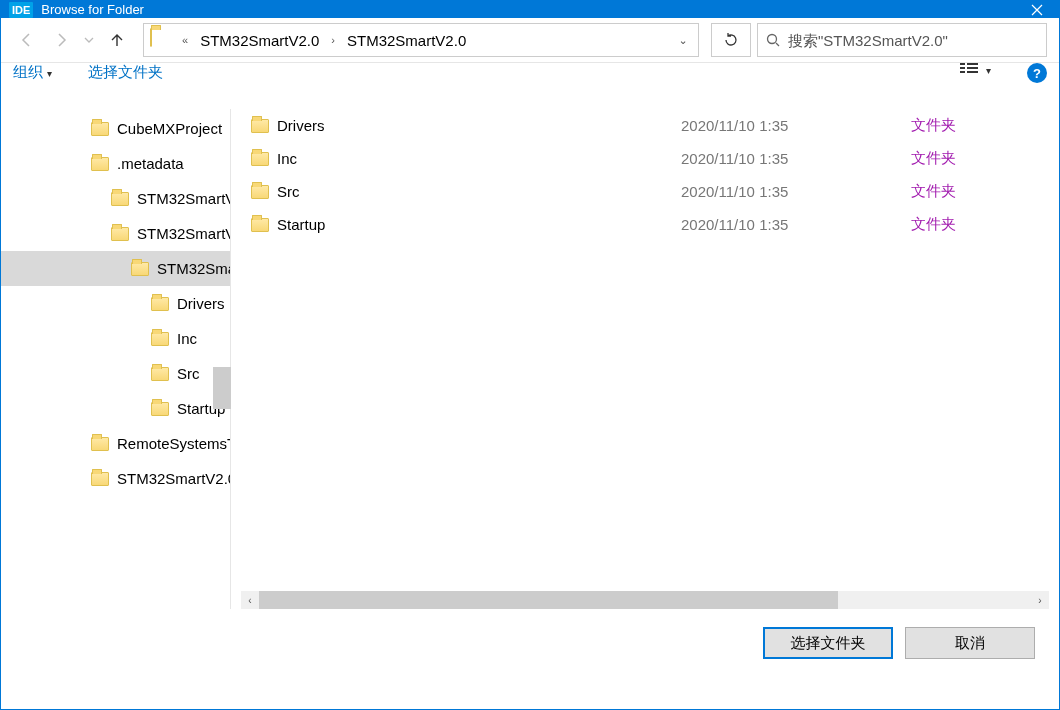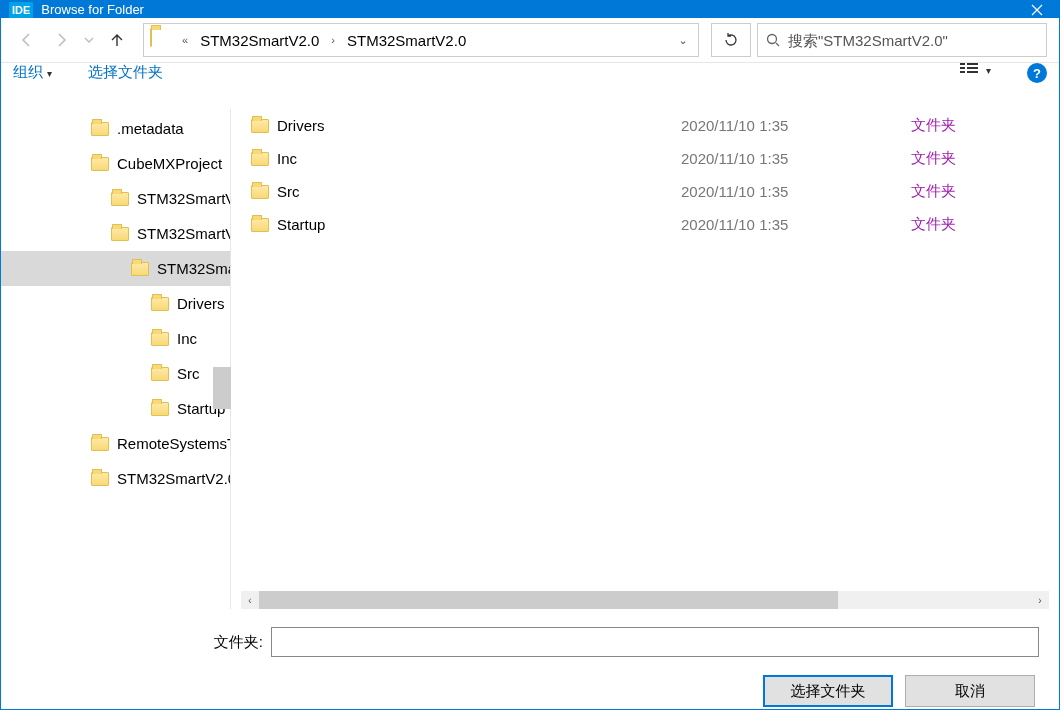--- a/index.html
+++ b/index.html
@@ -128,25 +128,25 @@
       </svg>
     <span class="drop">▾</span>
   </span>
   <span class="help">?</span>
 </div>
 
 <div class="content">
   <div class="sidebar" id="tree">
       <div class="tree-item" style="padding-left: 90px;">
         <span class="folder-icon"></span>
+        <span>CubeMXProject</span>
+      </div>
+      <div class="tree-item" style="padding-left: 90px;">
+        <span class="folder-icon"></span>
         <span>.metadata</span>
-      </div>
-      <div class="tree-item" style="padding-left: 90px;">
-        <span class="folder-icon"></span>
-        <span>CubeMXProject</span>
       </div>
       <div class="tree-item" style="padding-left: 110px;">
         <span class="folder-icon"></span>
         <span>STM32SmartV2.0</span>
       </div>
       <div class="tree-item" style="padding-left: 110px;">
         <span class="folder-icon"></span>
         <span>STM32SmartV2.0</span>
       </div>
       <div class="tree-item sel" style="padding-left: 130px;">
@@ -219,21 +219,17 @@
       <div class="arrow">‹</div>
       <div class="track">
           <div class="thumb"></div>
         </div>
       <div class="arrow">›</div>
     </div>
   </div>
 </div>
 
 <div class="footer">
-  <div class="folder-row">
-    <label>文件夹:</label>
-    <input value="" style="">
-  </div>
   <div class="btn-row">
     <button class="btn primary">选择文件夹</button>
     <button class="btn">取消</button>
   </div>
 </div>
 
 </body></html>

